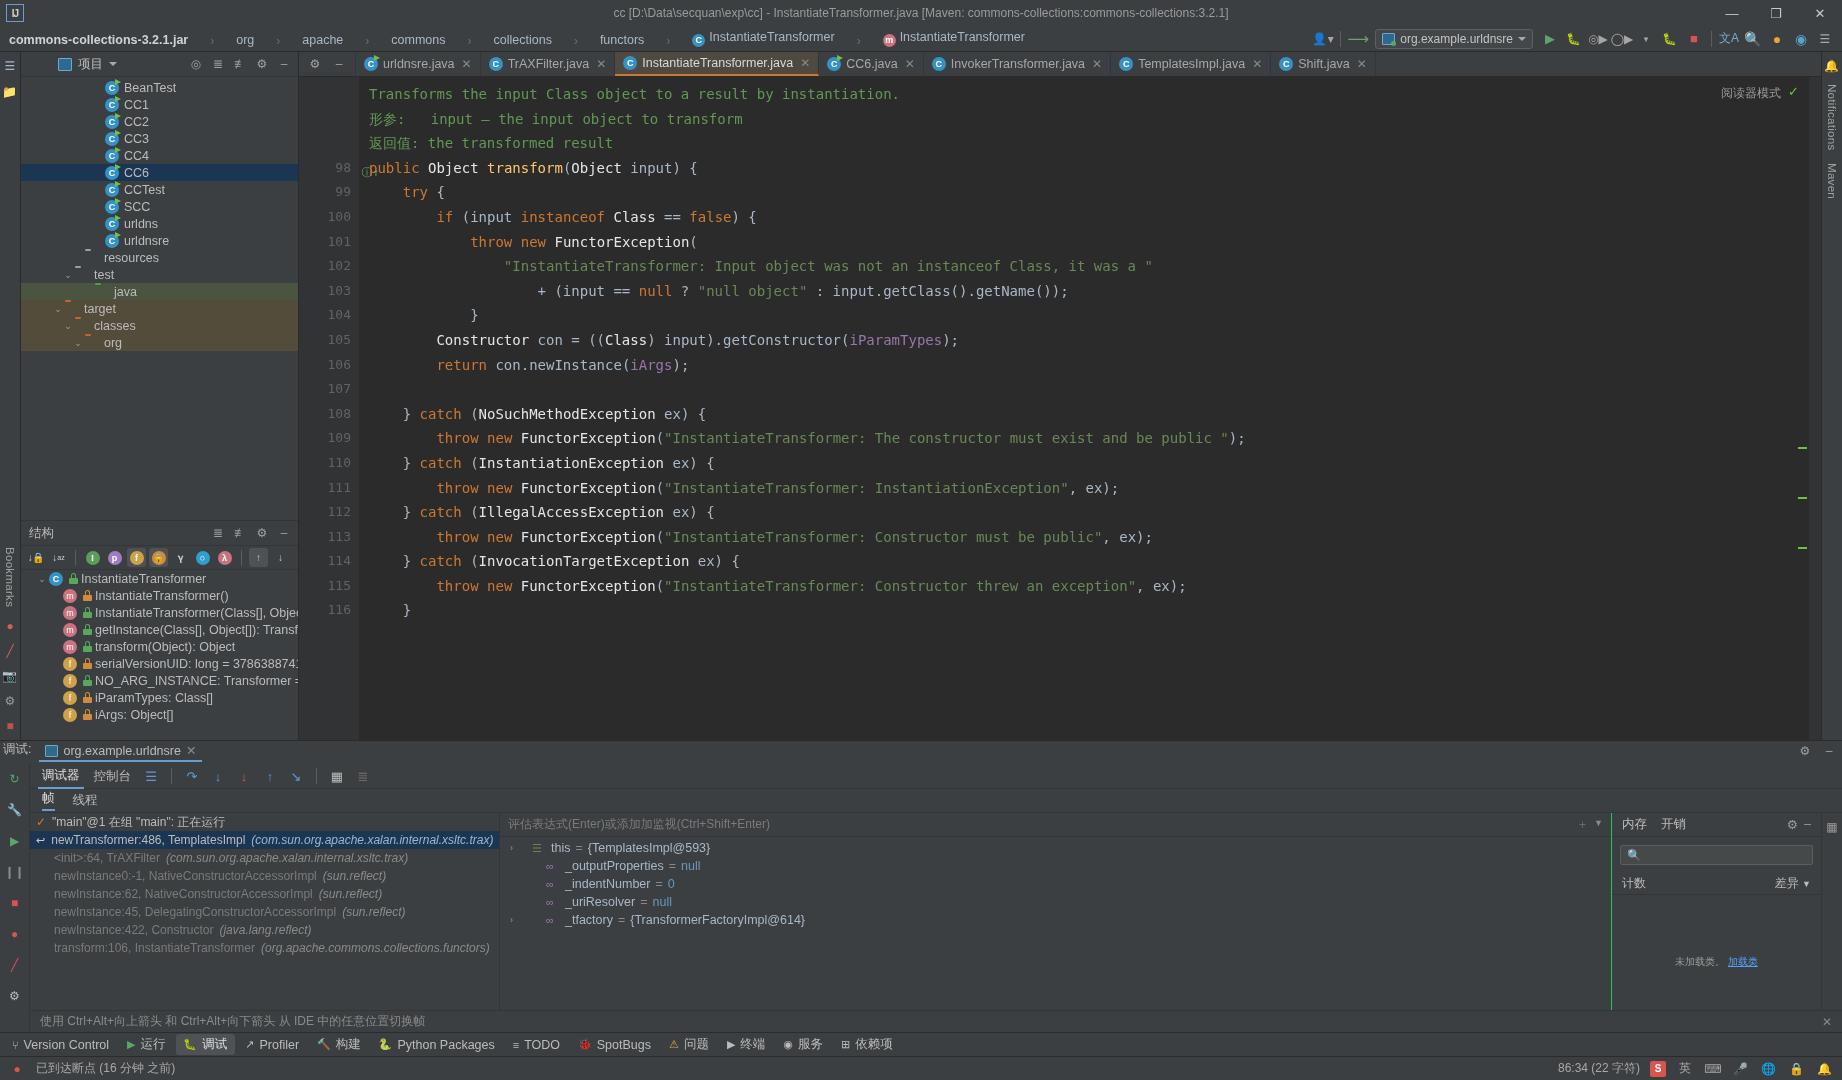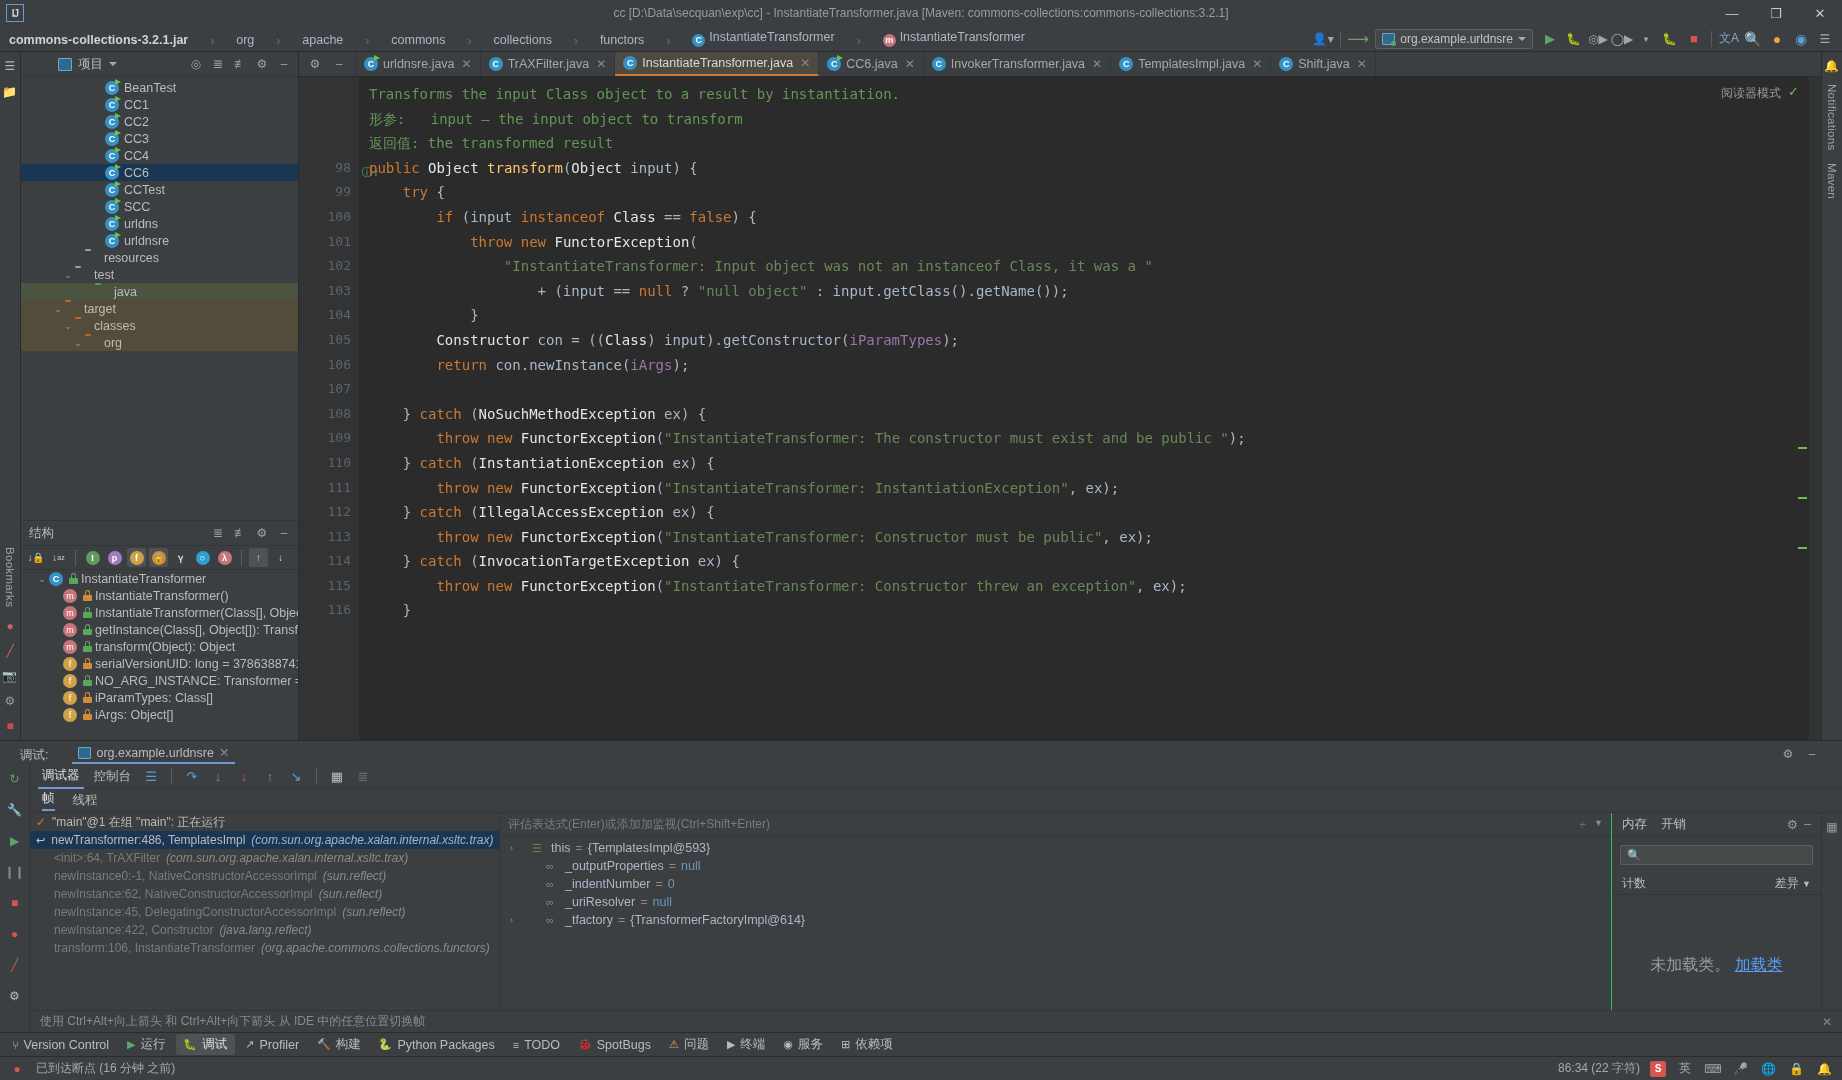--- a/index.html
+++ b/index.html
@@ -171,21 +171,21 @@
   .typ{color:#e5e5e5;} .fld{color:#9876aa;} .mth{color:#ffc66d;} .doc{color:#629755;}
   .scrollcol{width:12px;flex:0 0 12px;background:#313335;position:relative;}
   .reader-mode{position:absolute;right:40px;top:8px;font-size:12px;color:#9a9a9a;}
   .mark{position:absolute;width:9px;height:2px;background:#6ec04a;right:14px;}
   .editor-rail{width:21px;flex:0 0 21px;background:#3c3f41;border-left:1px solid #2b2b2b;
                display:flex;flex-direction:column;align-items:center;padding-top:6px;gap:8px;}
 
   
   .debugpanel{flex:0 0 292px;display:flex;flex-direction:column;background:#3c3f41;
               border-top:1px solid #2b2b2b;}
-  .dbg-head{height:23px;flex:0 0 23px;display:flex;align-items:flex-end;gap:24px;padding:0 20px;
+  .dbg-head{height:23px;flex:0 0 23px;display:flex;align-items:flex-start;gap:8px;padding:0 3px;
             font-size:12.5px;color:#bbb;}
   .dbg-tab{display:flex;align-items:center;gap:5px;padding:2px 6px;border-bottom:2px solid #6b9bd1;}
   .dbg-head .right{margin-left:auto;display:flex;gap:4px;align-items:center;}
 
   .dbg-main{flex:1 1 auto;display:flex;min-height:0;}
   .dbg-rail{width:30px;flex:0 0 30px;display:flex;flex-direction:column;align-items:center;
             gap:13px;padding-top:6px;border-right:1px solid #32353a;}
   .dbg-rail .ic{width:18px;height:18px;display:flex;align-items:center;justify-content:center;font-size:12px;}
   .dbg-content{flex:1 1 auto;display:flex;flex-direction:column;min-width:0;}
   .dbg-toolbar{height:25px;flex:0 0 25px;display:flex;align-items:center;gap:6px;
@@ -212,21 +212,21 @@
   .vtw{width:12px;color:#9a9a9a;font-size:9px;}
   .vic{color:#9876aa;font-size:11px;width:14px;}
   .vname{color:#a9b7c6;} .veq{color:#888;} .vval{color:#6897bb;}
   .rightdbg{width:210px;flex:0 0 210px;border-left:1px solid #22c55e;display:flex;flex-direction:column;}
   .rd-tabs{height:24px;display:flex;align-items:center;gap:14px;padding:0 10px;
            font-size:12.5px;border-bottom:1px solid #32353a;}
   .rd-search{margin:8px;height:20px;background:#45494a;border:1px solid #5a5d5e;border-radius:2px;
              display:flex;align-items:center;padding:0 6px;gap:5px;font-size:11.5px;color:#888;}
   .rd-cols{height:22px;display:flex;align-items:center;justify-content:space-between;padding:0 10px;
            font-size:12px;color:#bbb;border-bottom:1px solid #32353a;}
-  .rd-msg{margin-top:60px;text-align:center;font-size:16px;color:#9a9a9a;}
+  .rd-msg{margin-top:60px;text-align:center;font-size:10px;color:#9a9a9a;}
   .rd-msg a{color:#589df6;text-decoration:underline;}
   .dbg-footer{height:22px;flex:0 0 22px;display:flex;align-items:center;padding:0 10px;
               font-size:12px;color:#8a8a8a;border-top:1px solid #32353a;}
   .dbg-rightrail{width:21px;flex:0 0 21px;border-left:1px solid #32353a;
                  display:flex;flex-direction:column;align-items:center;padding-top:6px;gap:8px;}
 
   
   .toolbar-bottom{height:24px;flex:0 0 24px;display:flex;align-items:center;gap:2px;
                   background:#3c3f41;border-top:1px solid #2b2b2b;padding:0 4px;}
   .tw-btn{display:flex;align-items:center;gap:5px;padding:2px 8px;font-size:12.5px;color:#bbb;border-radius:3px;}

